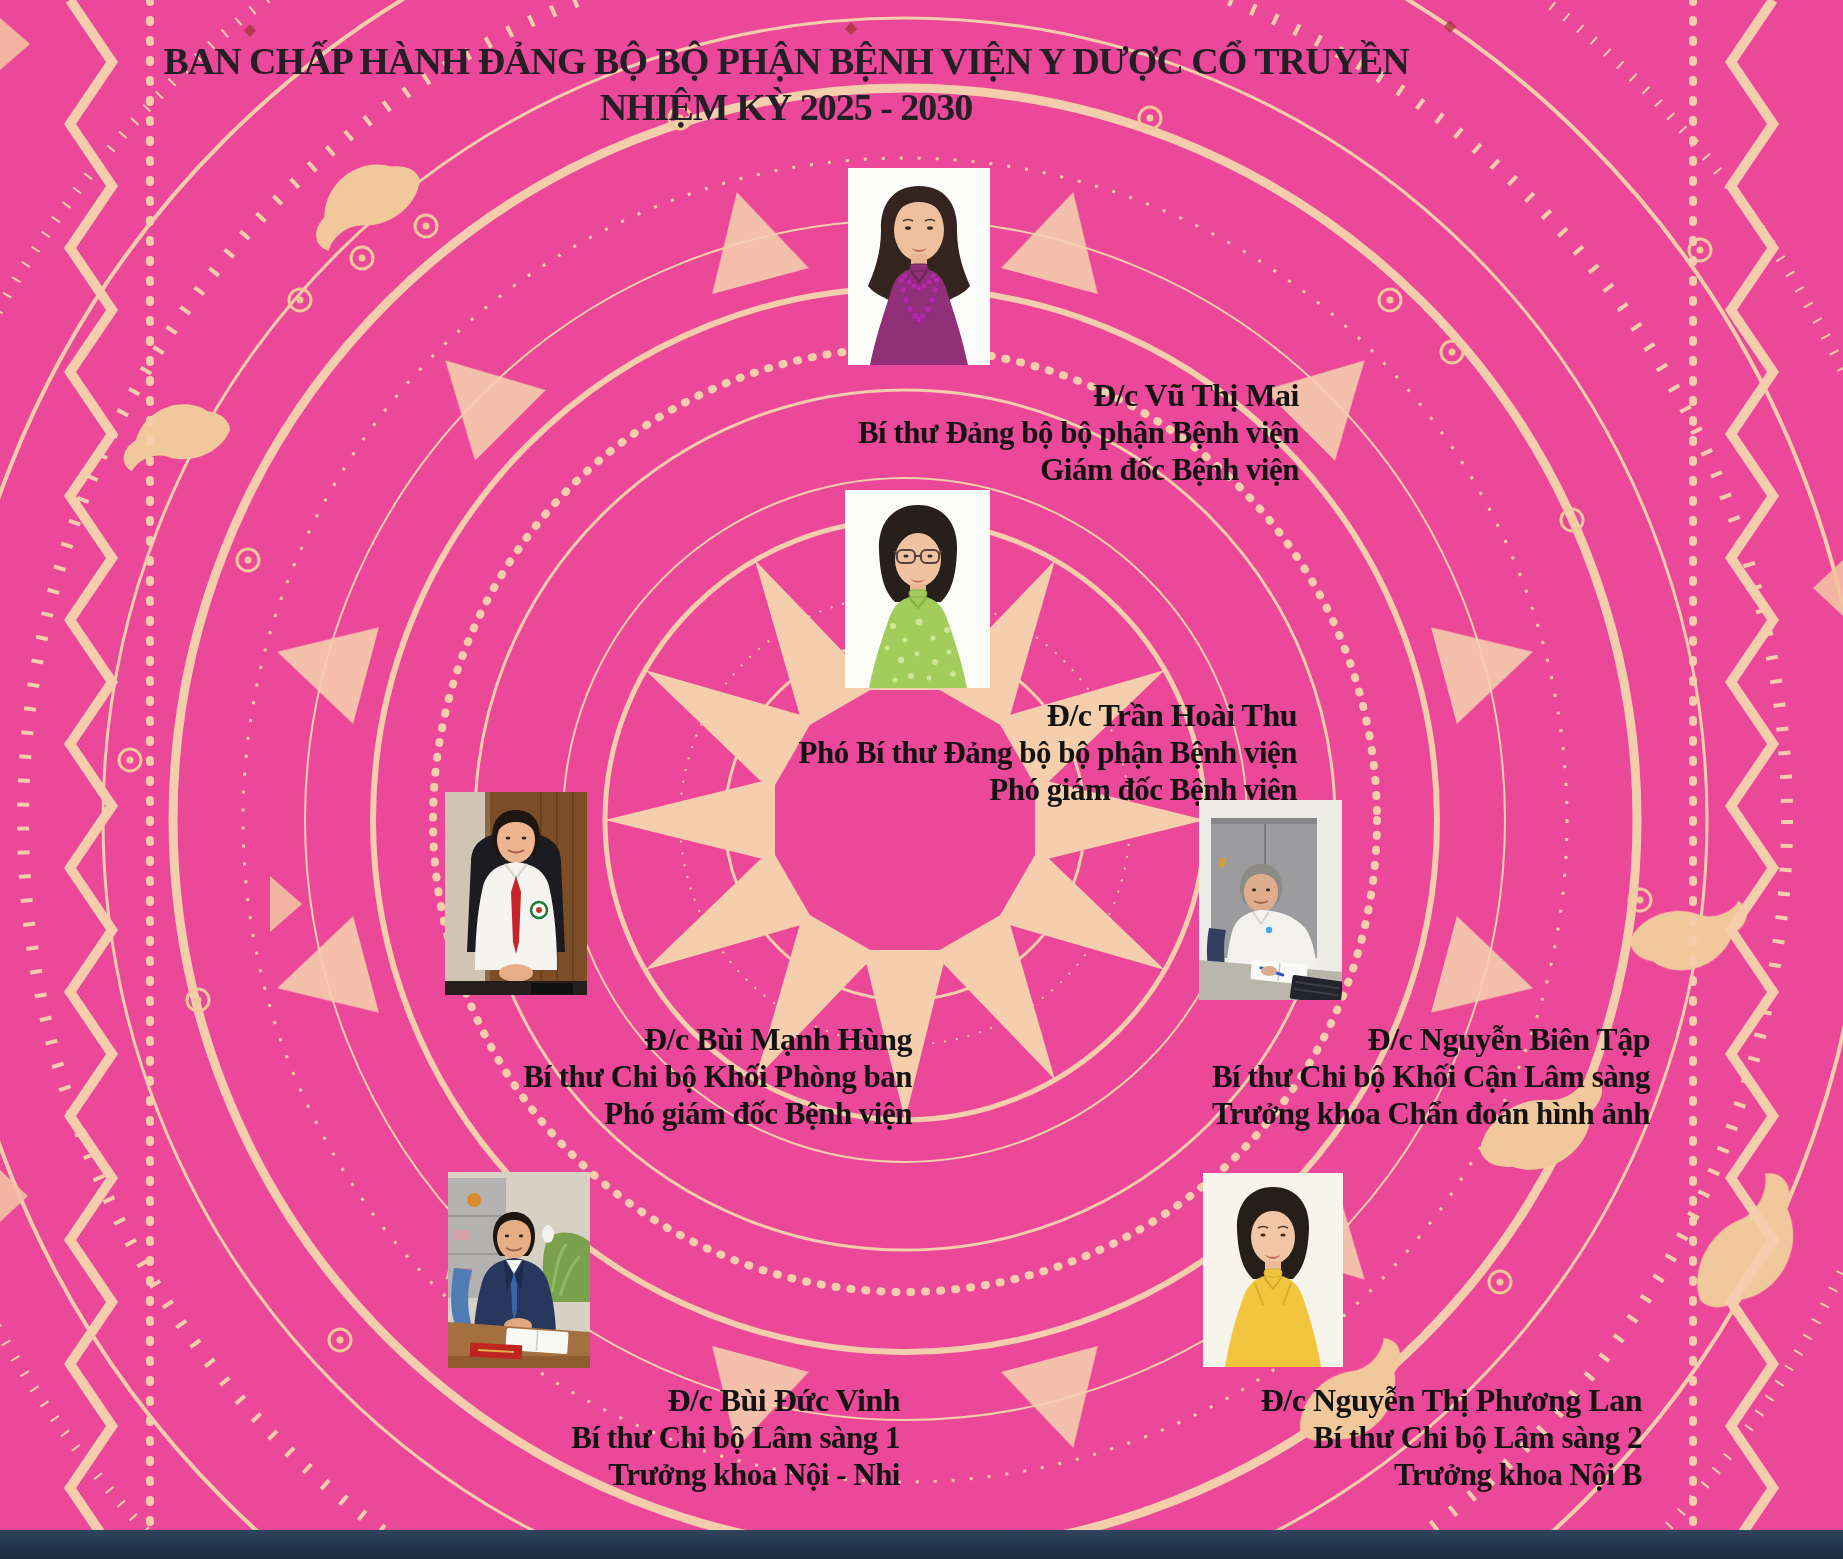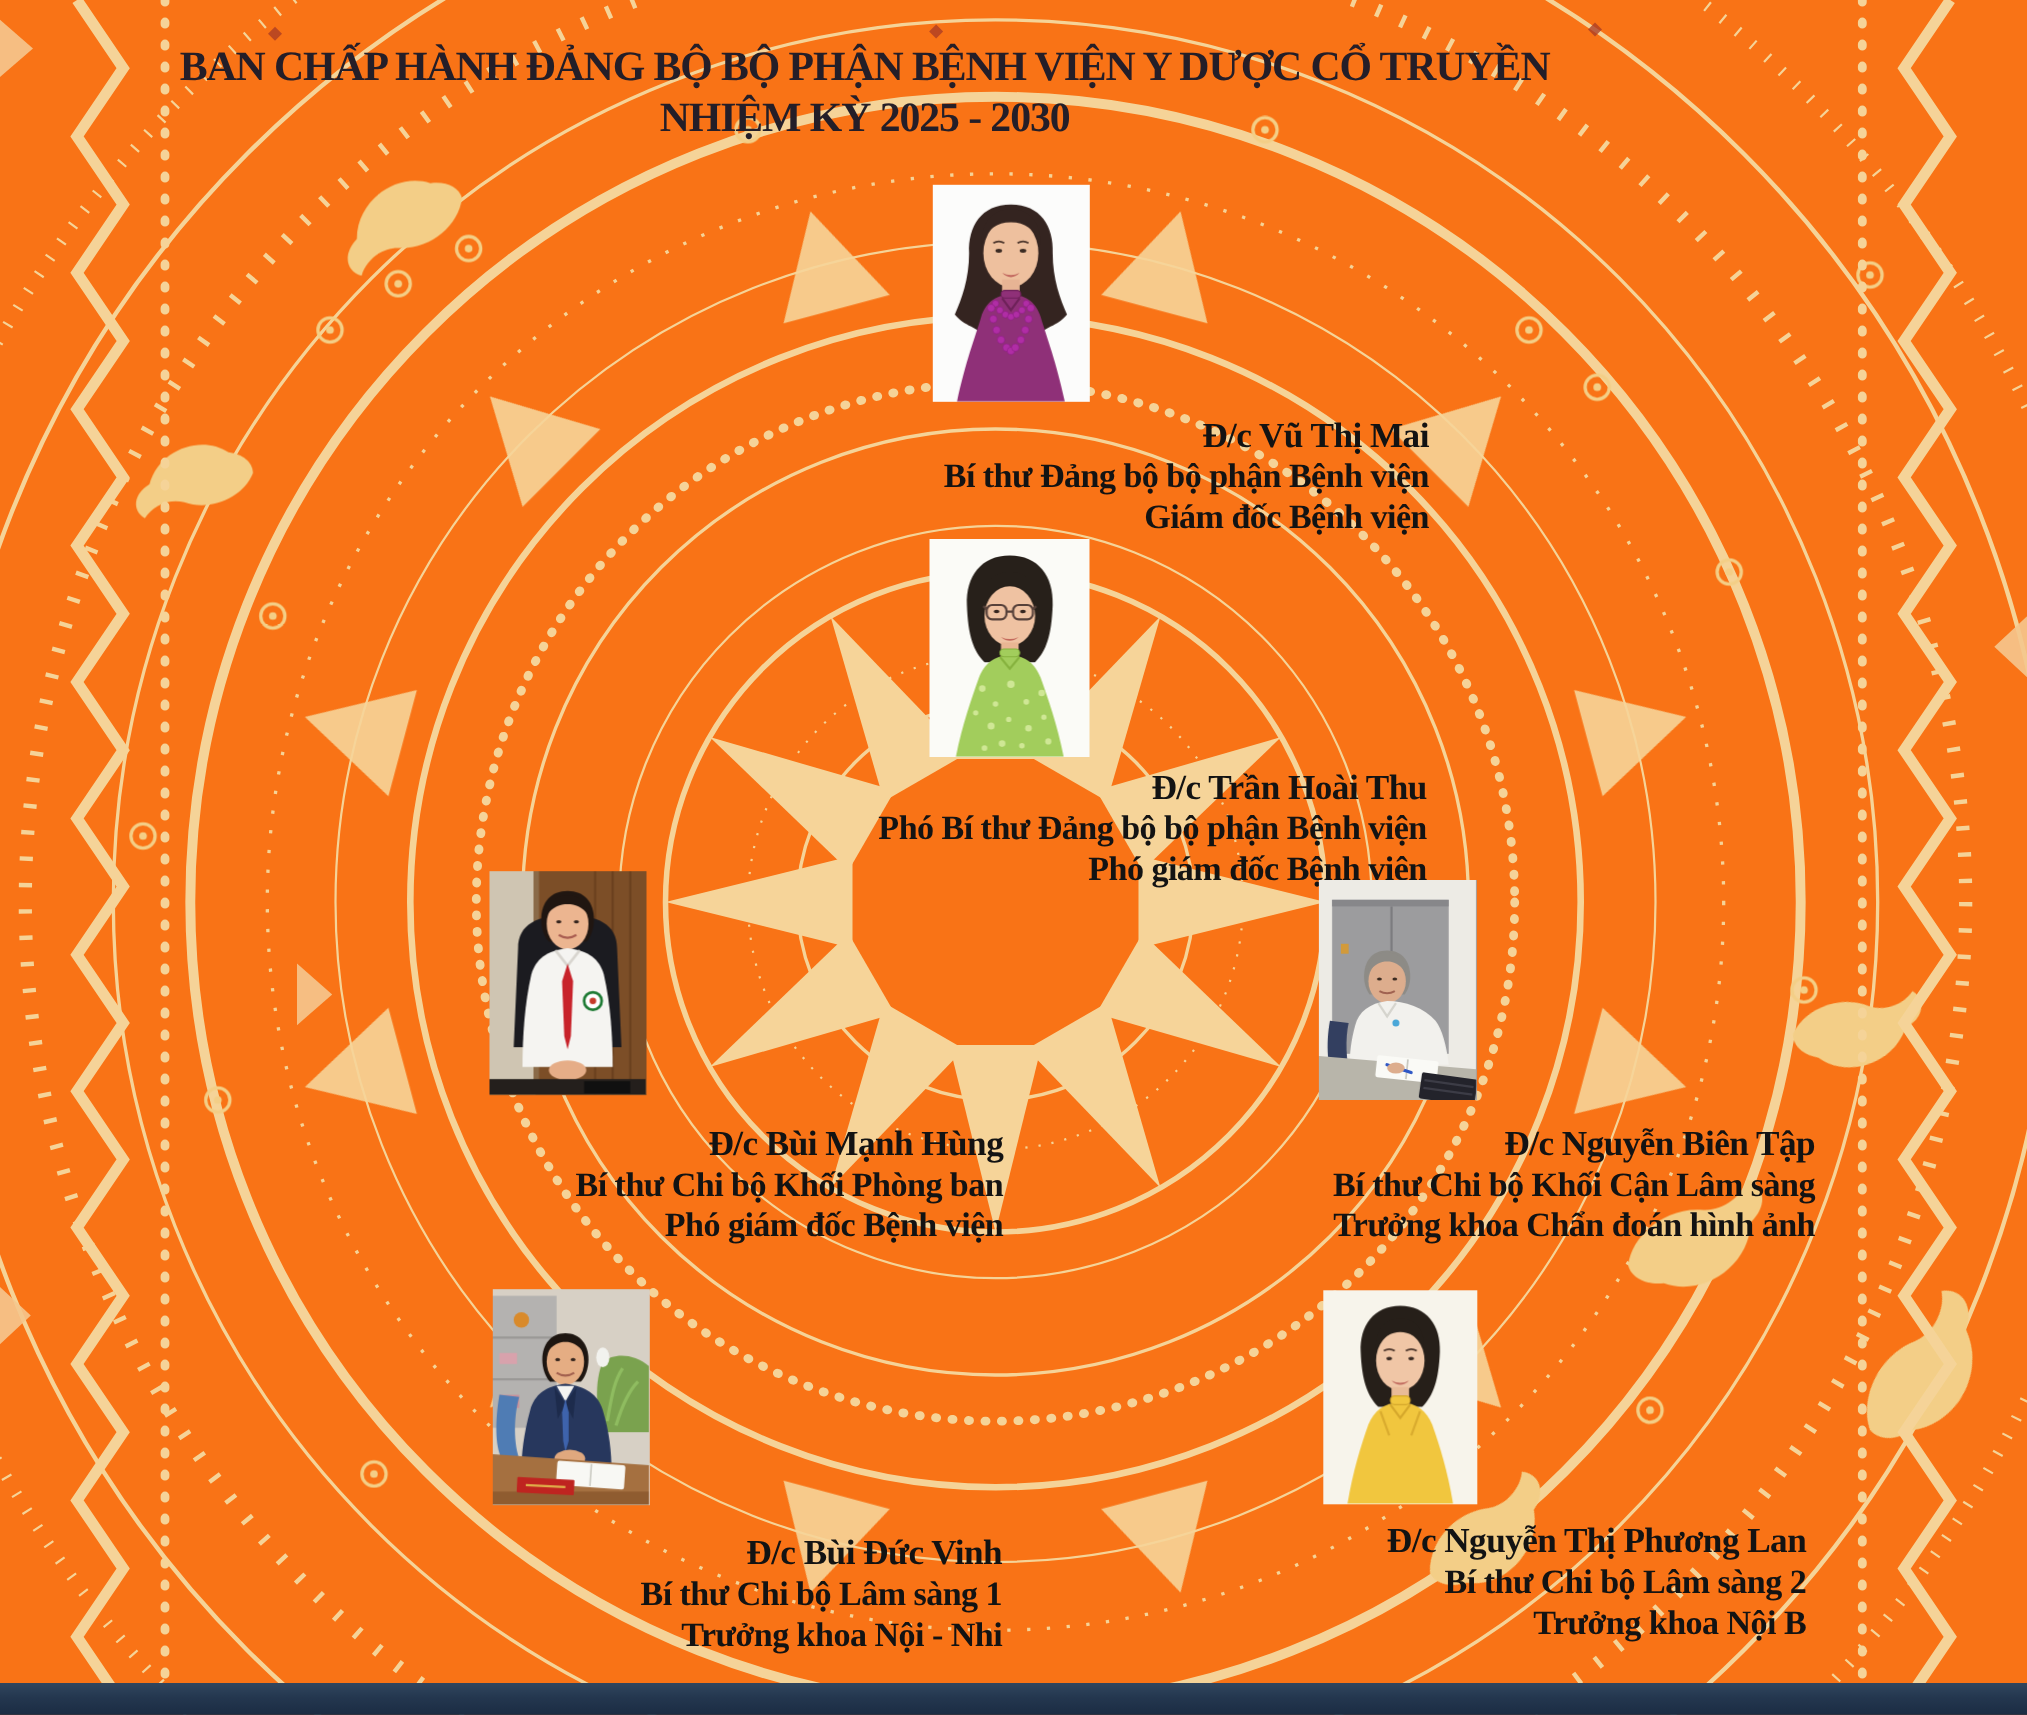--- a/index.html
+++ b/index.html
@@ -3,21 +3,21 @@
 <meta charset="utf-8">
 <style>
   html,body{margin:0;padding:0;}
   body{
     font-family:"Liberation Serif","DejaVu Serif",serif;
     background:#fdf9eb;
   }
   .canvas{
     position:relative;
     width:1843px;height:1559px;
-    background:#f97316;
+    background:#ec4899;
     overflow:hidden;
   }
   .bg-pattern{
     position:absolute;left:0;top:0;width:1843px;height:1559px;
     pointer-events:none;
   }
   .title{
     position:absolute;left:86px;top:38px;width:1400px;
     text-align:center;
     color:#241e28;
@@ -369,21 +369,21 @@
       <g transform="rotate(4 89 169)">
         <rect x="58" y="158" width="62" height="22" rx="2" fill="#f8f8f4"></rect>
         <line x1="89" y1="159" x2="89" y2="179" stroke="#ccccc4" stroke-width="1.5"></line>
       </g>
       <g transform="rotate(3 48 179)">
         <rect x="22" y="172" width="52" height="14" rx="1" fill="#bf2420"></rect>
         <line x1="30" y1="179" x2="66" y2="179" stroke="#e0b04a" stroke-width="2"></line>
       </g>
     </svg>
   </div>
-  <figure class="caption cap5" style="margin:11px">
+  <figure class="caption cap5" style="margin:0">
     <div class="name">Đ/c Bùi Đức Vinh</div>
     <div class="role">Bí thư Chi bộ Lâm sàng 1</div>
     <div class="role">Trưởng khoa Nội - Nhi</div>
   </figure>
 
   <div class="member-photo ph6">
     <svg width="140" height="194" viewBox="0 0 140 194">
       <rect width="140" height="194" fill="#f7f4eb"></rect>
       <path d="M70,14 C46,14 33,32 34,56 C35,82 40,96 50,106 L90,106 C100,96 105,82 106,56 C107,32 94,14 70,14 Z" fill="#261f19"></path>
       <ellipse cx="70" cy="64" rx="22" ry="27" fill="#f0c6a6"></ellipse>

